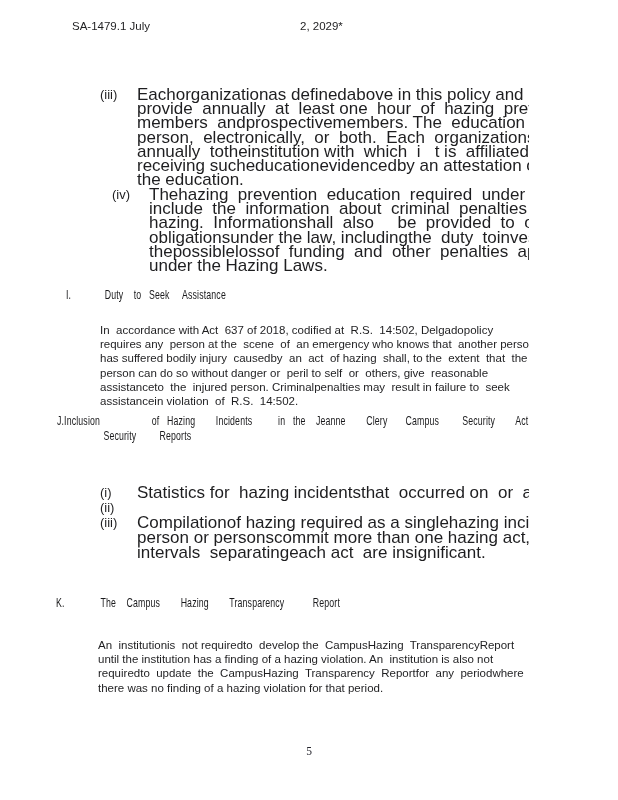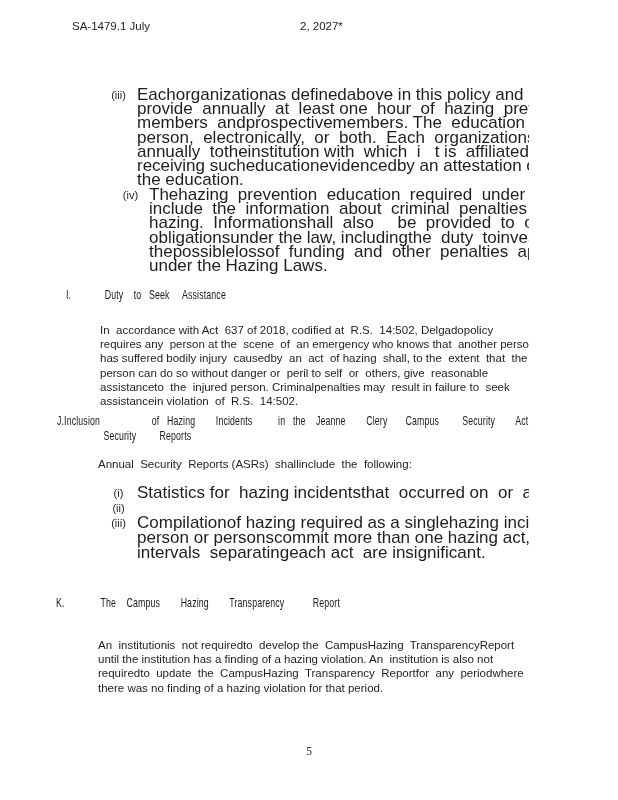--- a/index.html
+++ b/index.html
@@ -27,24 +27,23 @@
   .hdr-note {
     left: 284px; top: 34px;
     font-style: italic;
     font-size: 11.4px;
     line-height: 14.6px;
     white-space: pre;
   }
   .list-item { display: flex; }
   .list-marker {
     flex: 0 0 37px;
-    font-size: 11px;
+    font-size: 13px;
     line-height: 14.2px;
     white-space: pre;
-    text-align: center;
   }
   .list-text {
     font-size: 17px;
     line-height: 14.2px;
     white-space: pre;
   }
   .item-iii { left: 100px; top: 88px; }
   .item-iv  { left: 112px; top: 188px; }
   .heading {
     font-size: 12.2px;
@@ -71,21 +70,21 @@
     font-size: 11.5px;
     color: #24242c;
   }
 </style>
 </head>
 <body>
 
 <div class="page">
 
   <div class="abs txt hdr-id">SA-1479.1 July</div>
-  <div class="abs txt hdr-date">2, 2027*</div>
+  <div class="abs txt hdr-date">2, 2029*</div>
 
   <div class="abs list-item item-iii">
     <span class="list-marker">(iii)</span>
     <span class="list-text">Eachorganizationas definedabove in this policy and in R.S. 17:1801.1sh    all
 provide  annually  at  least one  hour  of  hazing  preventioneducationtoall
 members  andprospectivemembers. The  education  may  be  provided  in
 person,  electronically,  or  both.  Each  organizationshall  submit   a  report
 annually  totheinstitution with  which  i   t is  affiliated  relative  to  the  students
 receiving sucheducationevidencedby an attestation of the student receiving
 the education.</span>
@@ -103,21 +102,20 @@
   <div class="abs heading h-i">I.             Duty    to   Seek     Assistance</div>
   <div class="abs txt p-i">In  accordance with Act  637 of 2018, codified at  R.S.  14:502, Delgadopolicy
 requires any  person at the  scene  of  an emergency who knows that  another person
 has suffered bodily injury  causedby  an  act  of hazing  shall, to the  extent  that  the
 person can do so without danger or  peril to self  or  others, give  reasonable
 assistanceto  the  injured person. Criminalpenalties may  result in failure to  seek
 assistancein violation  of  R.S.  14:502.</div>
 
   <div class="abs heading h-j">J.Inclusion                    of   Hazing        Incidents          in   the    Jeanne        Clery       Campus         Security        Act    Annual
                   Security         Reports</div>
-  <div class="abs txt p-j-intro">Annual  Security  Reports (ASRs)  shallinclude  the  following:</div>
 
   <div class="abs list-j">
     <div class="list-item">
       <span class="list-marker">(i)</span>
       <span class="list-text">Statistics for  hazing incidentsthat  occurred on  or  after  May 1, 2025;</span>
     </div>
     <div class="list-item">
       <span class="list-marker">(ii)</span>
     </div>
     <div class="list-item">

